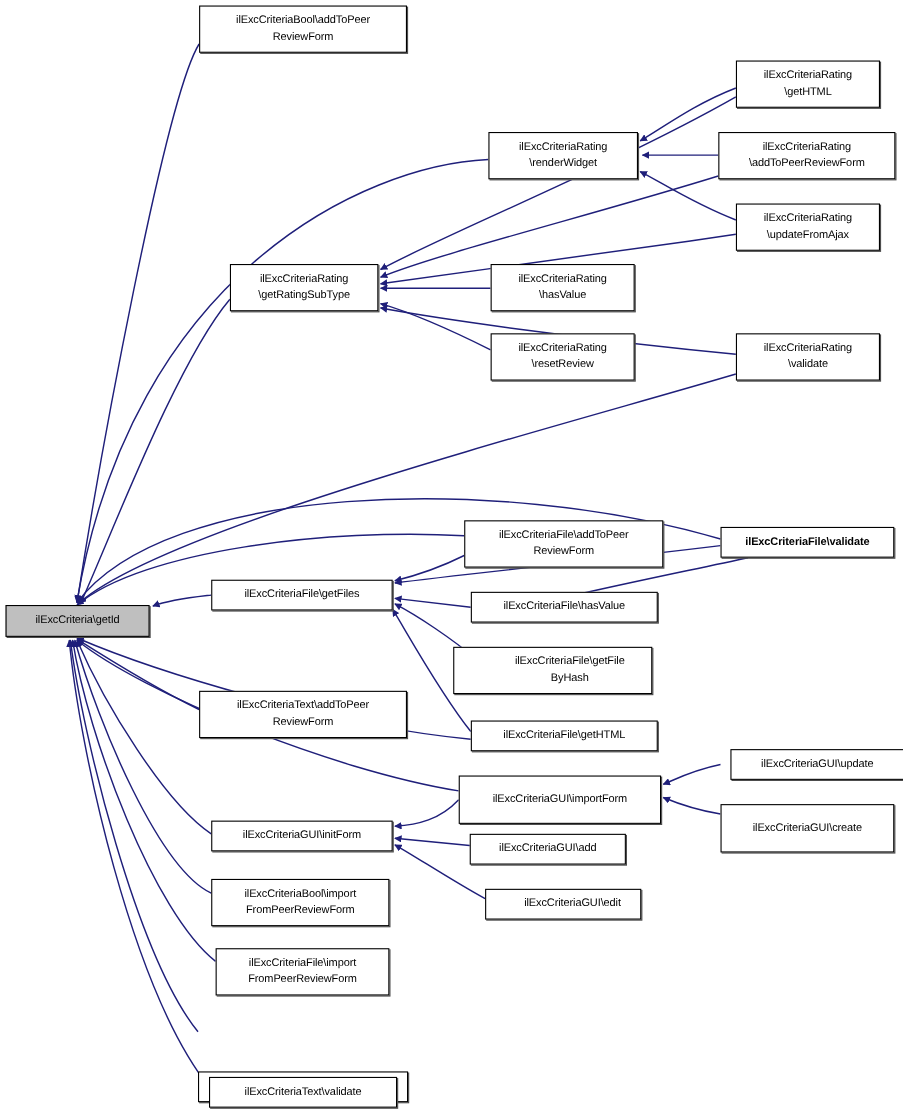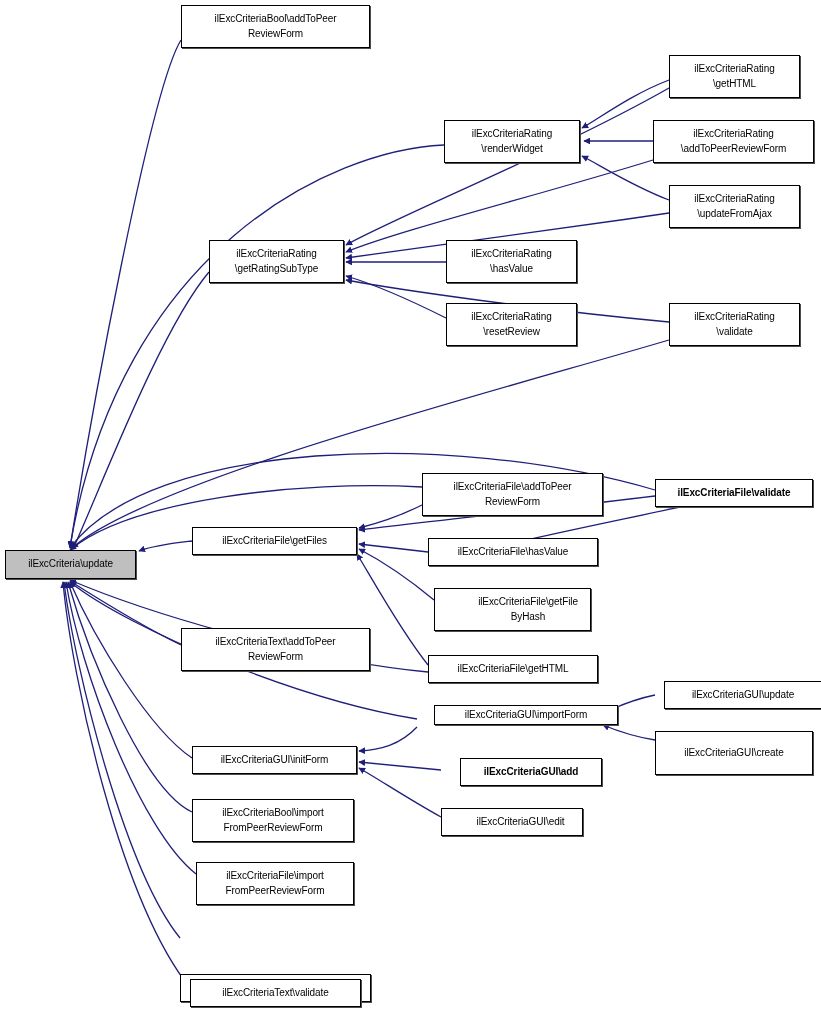--- a/index.html
+++ b/index.html
@@ -90,21 +90,21 @@
         <path d="M441,770 L359,762" fill="none" stroke="#1f1f7a" stroke-width="1.3" marker-end="url(#arrow)"></path>
         <path d="M441,817 C410,800 380,780 359,768" fill="none" stroke="#1f1f7a" stroke-width="1.3" marker-end="url(#arrow)"></path>
         <path d="M192,812 C145,790 90,660 68,582" fill="none" stroke="#1f1f7a" stroke-width="1.3" marker-end="url(#arrow)"></path>
         <path d="M196,874 C140,830 80,670 66,582" fill="none" stroke="#1f1f7a" stroke-width="1.3" marker-end="url(#arrow)"></path>
         <path d="M180,938 C125,870 75,670 64,582" fill="none" stroke="#1f1f7a" stroke-width="1.3" marker-end="url(#arrow)"></path>
         <path d="M190,988 C120,900 72,680 63,582" fill="none" stroke="#1f1f7a" stroke-width="1.3" marker-end="url(#arrow)"></path>
       </g>
   </svg>
 
   <div id="nodes">
-      <div class="node current" style="left: 5px; top: 550px; width: 131px; height: 29px;">ilExcCriteria\update</div>
+      <div class="node current" style="left: 5px; top: 550px; width: 131px; height: 29px;">ilExcCriteria\getId</div>
       <div class="node" style="left: 181px; top: 5px; width: 189px; height: 43px;">ilExcCriteriaBool\addToPeer
 ReviewForm</div>
       <div class="node" style="left: 669px; top: 55px; width: 131px; height: 43px;">ilExcCriteriaRating
 \getHTML</div>
       <div class="node" style="left: 444px; top: 120px; width: 136px; height: 43px;">ilExcCriteriaRating
 \renderWidget</div>
       <div class="node" style="left: 653px; top: 120px; width: 161px; height: 43px;">ilExcCriteriaRating
 \addToPeerReviewForm</div>
       <div class="node" style="left: 669px; top: 185px; width: 131px; height: 43px;">ilExcCriteriaRating
 \updateFromAjax</div>
@@ -114,30 +114,30 @@
 \hasValue</div>
       <div class="node" style="left: 446px; top: 303px; width: 131px; height: 43px;">ilExcCriteriaRating
 \resetReview</div>
       <div class="node" style="left: 669px; top: 303px; width: 131px; height: 43px;">ilExcCriteriaRating
 \validate</div>
       <div class="node" style="left: 422px; top: 473px; width: 181px; height: 43px;">ilExcCriteriaFile\addToPeer
 ReviewForm</div>
       <div class="node" style="left: 655px; top: 479px; width: 158px; height: 28px; font-weight: bold;">ilExcCriteriaFile\validate</div>
       <div class="node" style="left: 192px; top: 527px; width: 165px; height: 28px;">ilExcCriteriaFile\getFiles</div>
       <div class="node" style="left: 428px; top: 538px; width: 170px; height: 28px;">ilExcCriteriaFile\hasValue</div>
-      <div class="node" style="left: 434px; top: 588px; width: 157px; height: 43px; padding-left: 31px;">ilExcCriteriaFile\getFile
+      <div class="node" style="left: 412px; top: 588px; width: 181px; height: 43px; padding-left: 31px;">ilExcCriteriaFile\getFile
 ByHash</div>
       <div class="node" style="left: 181px; top: 628px; width: 189px; height: 43px;">ilExcCriteriaText\addToPeer
 ReviewForm</div>
       <div class="node" style="left: 428px; top: 655px; width: 170px; height: 28px;">ilExcCriteriaFile\getHTML</div>
       <div class="node" style="left: 664px; top: 681px; width: 158px; height: 28px;">ilExcCriteriaGUI\update</div>
-      <div class="node" style="left: 434px; top: 705px; width: 184px; height: 20px;">ilExcCriteriaGUI\importForm</div>
+      <div class="node" style="left: 417px; top: 705px; width: 184px; height: 44px;">ilExcCriteriaGUI\importForm</div>
       <div class="node" style="left: 655px; top: 731px; width: 158px; height: 44px;">ilExcCriteriaGUI\create</div>
       <div class="node" style="left: 192px; top: 746px; width: 165px; height: 28px;">ilExcCriteriaGUI\initForm</div>
-      <div class="node" style="left: 460px; top: 758px; width: 142px; height: 28px; font-weight: bold;">ilExcCriteriaGUI\add</div>
+      <div class="node" style="left: 427px; top: 758px; width: 142px; height: 28px;">ilExcCriteriaGUI\add</div>
       <div class="node" style="left: 192px; top: 799px; width: 162px; height: 43px;">ilExcCriteriaBool\import
 FromPeerReviewForm</div>
       <div class="node" style="left: 441px; top: 808px; width: 142px; height: 28px; padding-left: 17px;">ilExcCriteriaGUI\edit</div>
       <div class="node" style="left: 196px; top: 862px; width: 158px; height: 43px;">ilExcCriteriaFile\import
 FromPeerReviewForm</div>
       <div class="node" style="left: 180px; top: 928px; width: 191px; height: 28px; margin-top: 46px;">ilExcCriteriaFile\resetReview</div>
       <div class="node" style="left: 190px; top: 979px; width: 171px; height: 28px;">ilExcCriteriaText\validate</div>
     </div>
 
 </div>

